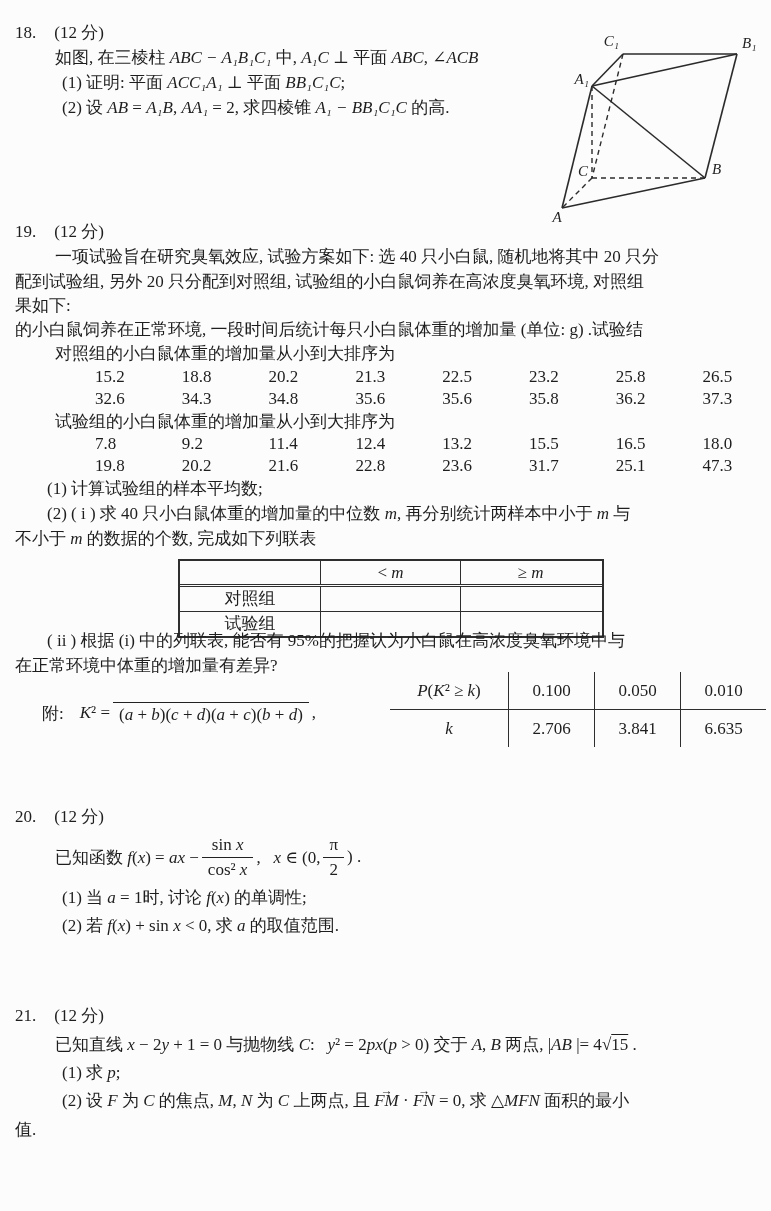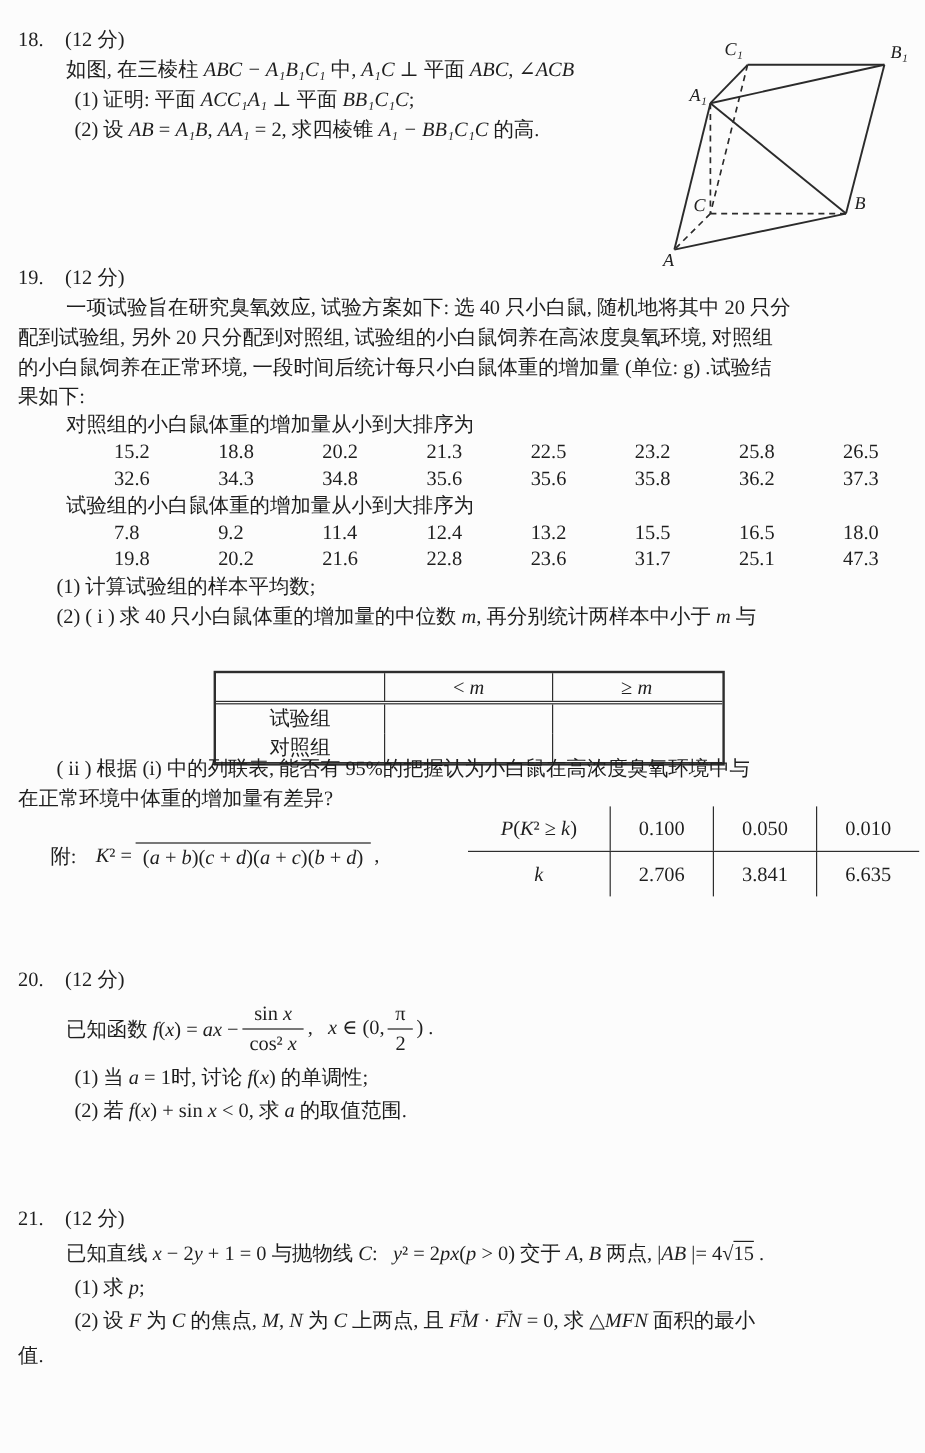--- a/index.html
+++ b/index.html
@@ -103,22 +103,22 @@
     <text x="12" y="196" text-anchor="middle">A</text>
   </svg>
 </div>
 
 <div class="blk" style="top:219px;">
   <div class="line qhead">
     <span>19.</span><span class="score">(12 分)</span>
   </div>
   <div class="line ind">一项试验旨在研究臭氧效应, 试验方案如下: 选 40 只小白鼠, 随机地将其中 20 只分</div>
   <div class="line">配到试验组, 另外 20 只分配到对照组, 试验组的小白鼠饲养在高浓度臭氧环境, 对照组</div>
+  <div class="line" style="line-height:23px;">果如下:</div>
   <div class="line">的小白鼠饲养在正常环境, 一段时间后统计每只小白鼠体重的增加量 (单位: g) .试验结</div>
-  <div class="line" style="line-height:23px;">果如下:</div>
   <div class="line ind" style="line-height:24px;">对照组的小白鼠体重的增加量从小到大排序为</div>
   <div class="numrow">
       <span>15.2</span>
       <span>18.8</span>
       <span>20.2</span>
       <span>21.3</span>
       <span>22.5</span>
       <span>23.2</span>
       <span>25.8</span>
       <span>26.5</span>
@@ -157,35 +157,36 @@
       <span>22.8</span>
       <span>23.6</span>
       <span>31.7</span>
       <span>25.1</span>
       <span>47.3</span>
       <span>32.3</span>
       <span>36.5</span>
     </div>
   <div class="line itm19" style="line-height:24px;">(1) 计算试验组的样本平均数;</div>
   <div class="line itm19"><span>(2) ( i ) 求 40 只小白鼠体重的增加量的中位数 </span><span class="m">m</span><span>, 再分别统计两样本中小于 </span><span class="m">m</span><span> 与</span></div>
+  <div class="line"><span>不小于 </span><span class="m">m</span><span> 的数据的个数, 完成如下列联表</span></div>
 </div>
 
 <div class="ctable">
   <div class="ct-row ct-head">
     <div></div>
     <div><span>&lt; </span><span class="m">m</span></div>
     <div><span>≥ </span><span class="m">m</span></div>
   </div>
+  <div class="ct-row ct-r1">
+    <div>对照组</div>
+    <div></div>
+    <div></div>
+  </div>
   <div class="ct-row ct-r2">
     <div>试验组</div>
-    <div></div>
-    <div></div>
-  </div>
-  <div class="ct-row ct-r1">
-    <div>对照组</div>
     <div></div>
     <div></div>
   </div>
 </div>
 
 <div class="blk" style="top:628px;">
   <div class="line itm19">( ii ) 根据 (i) 中的列联表, 能否有 95%的把握认为小白鼠在高浓度臭氧环境中与</div>
   <div class="line">在正常环境中体重的增加量有差异?</div>
 </div>
 

